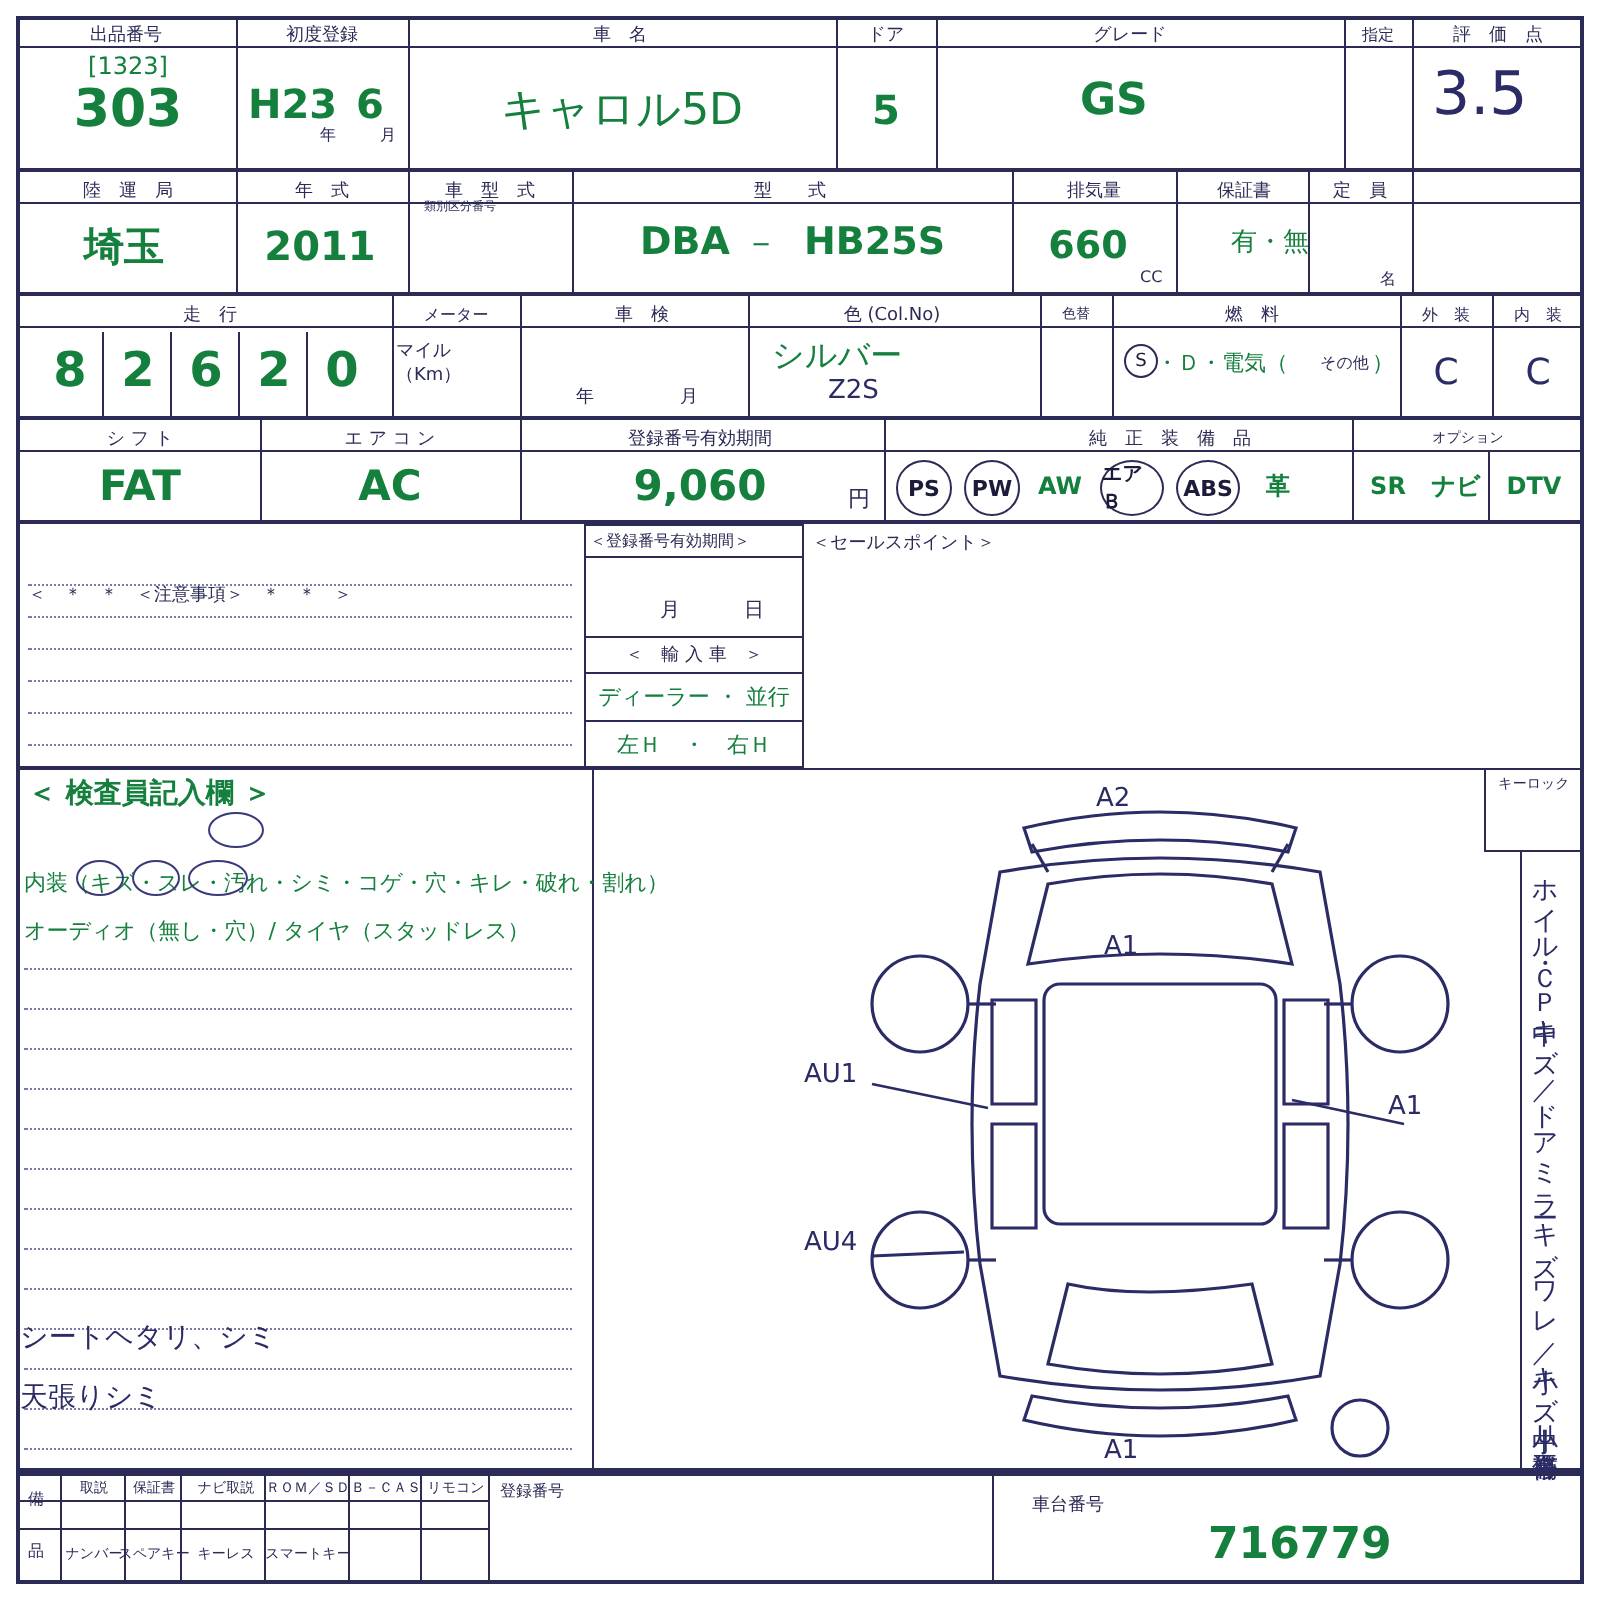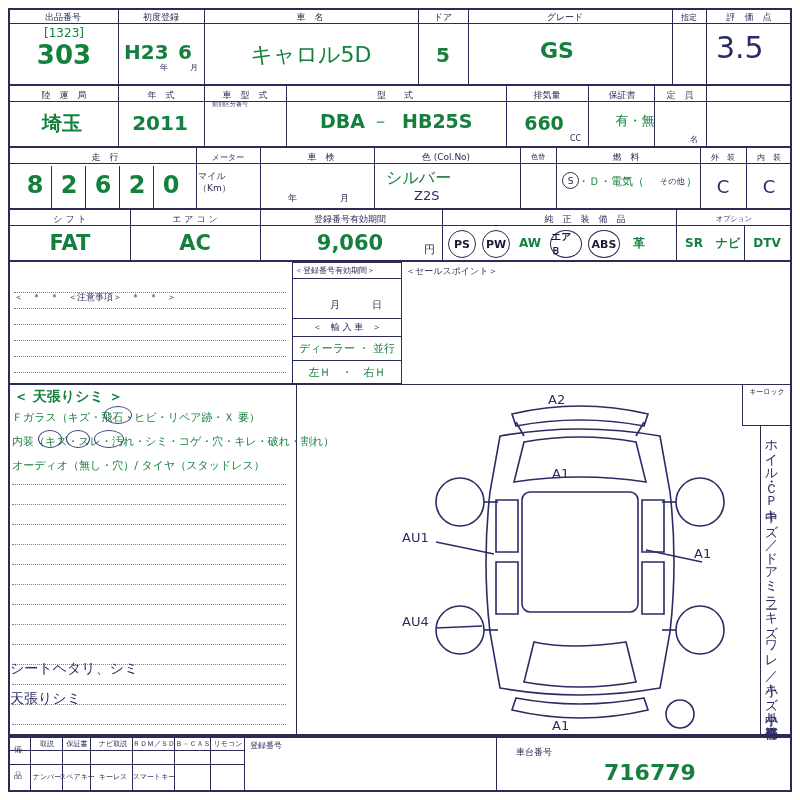--- a/index.html
+++ b/index.html
@@ -188,22 +188,21 @@
   <div class="val ctr" style="left:292px;top:338px;width:110px;height:20px;font-size:11px;">ディーラー ・ 並行</div>
   <div class="bx" style="left:292px;top:360px;width:110px;height:0;border-width:0;border-top:1px solid #2b2b55;"></div>
   <div class="val ctr" style="left:292px;top:362px;width:110px;height:20px;font-size:11px;">左Ｈ　・　右Ｈ</div>
 
   <div class="lbl" style="left:406px;top:265px;font-size:9px;">＜セールスポイント＞</div>
   <div class="bx" style="left:402px;top:262px;width:390px;height:122px;border-width:0;border-right:2px solid #2b2b55;"></div>
 
   <div class="bx" style="left:8px;top:384px;width:784px;height:352px;border-width:0;border-left:2px solid #2b2b55;border-right:2px solid #2b2b55;border-bottom:2px solid #2b2b55;border-top:1px solid #2b2b55;"></div>
   <div class="bx" style="left:296px;top:384px;width:0;height:352px;border-width:0;border-left:1px solid #2b2b55;"></div>
 
-  <div class="val" style="left:14px;top:388px;font-size:14px;font-weight:bold;">＜ 天張りシミ ＞</div>
-  <div class="val" style="left:12px;top:410px;font-size:11px;">Ｆガラス（キズ・飛石・ヒビ・リペア跡・Ｘ 要）</div>
+  <div class="val" style="left:14px;top:388px;font-size:14px;font-weight:bold;">＜ 検査員記入欄 ＞</div>
   <div class="val" style="left:12px;top:434px;font-size:11px;">内装（キズ・スレ・汚れ・シミ・コゲ・穴・キレ・破れ・割れ）</div>
   <div class="val" style="left:12px;top:458px;font-size:11px;">オーディオ（無し・穴）/ タイヤ（スタッドレス）</div>
 
   <div class="circ" style="position:absolute;left:38px;top:430px;width:22px;height:16px;border-color:#3a3a7a;"></div>
   <div class="circ" style="position:absolute;left:66px;top:430px;width:22px;height:16px;border-color:#3a3a7a;"></div>
   <div class="circ" style="position:absolute;left:94px;top:430px;width:28px;height:16px;border-color:#3a3a7a;"></div>
   <div class="circ" style="position:absolute;left:104px;top:406px;width:26px;height:16px;border-color:#3a3a7a;"></div>
 
   <div class="dash" style="left:12px;top:484px;width:274px;"></div>
   <div class="dash" style="left:12px;top:504px;width:274px;"></div>

